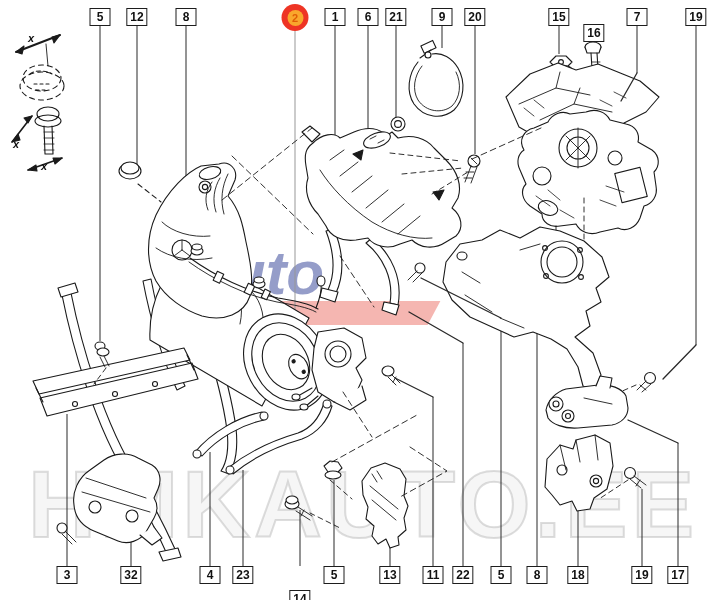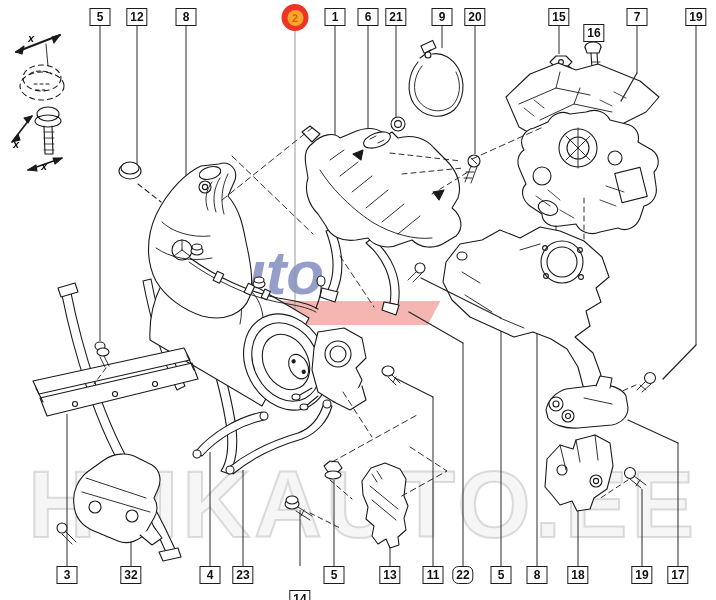--- a/index.html
+++ b/index.html
@@ -359,21 +359,21 @@
       <div class="callout-box" style="left: 637px; top: 8px;">7</div>
       <div class="callout-box" style="left: 696px; top: 8px;">19</div>
       <div class="callout-box" style="left: 67px; top: 566px;">3</div>
       <div class="callout-box" style="left: 131px; top: 566px;">32</div>
       <div class="callout-box" style="left: 210px; top: 566px;">4</div>
       <div class="callout-box" style="left: 243px; top: 566px;">23</div>
       <div class="callout-box" style="left: 300px; top: 566px; margin-top: 24px;">14</div>
       <div class="callout-box" style="left: 334px; top: 566px;">5</div>
       <div class="callout-box" style="left: 390px; top: 566px;">13</div>
       <div class="callout-box" style="left: 433px; top: 566px;">11</div>
-      <div class="callout-box" style="left: 463px; top: 566px; border-radius: 6px;">22</div>
+      <div class="callout-box" style="left: 463px; top: 566px;">22</div>
       <div class="callout-box" style="left: 501px; top: 566px;">5</div>
       <div class="callout-box" style="left: 537px; top: 566px;">8</div>
       <div class="callout-box" style="left: 578px; top: 566px;">18</div>
       <div class="callout-box" style="left: 642px; top: 566px;">19</div>
       <div class="callout-box" style="left: 678px; top: 566px;">17</div>
     </div>
   <div id="xmarks">
       <span class="xmark" style="left: 28px; top: 32px;">x</span>
       <span class="xmark" style="left: 13px; top: 138px;">x</span>
       <span class="xmark" style="left: 41px; top: 160px;">x</span>

